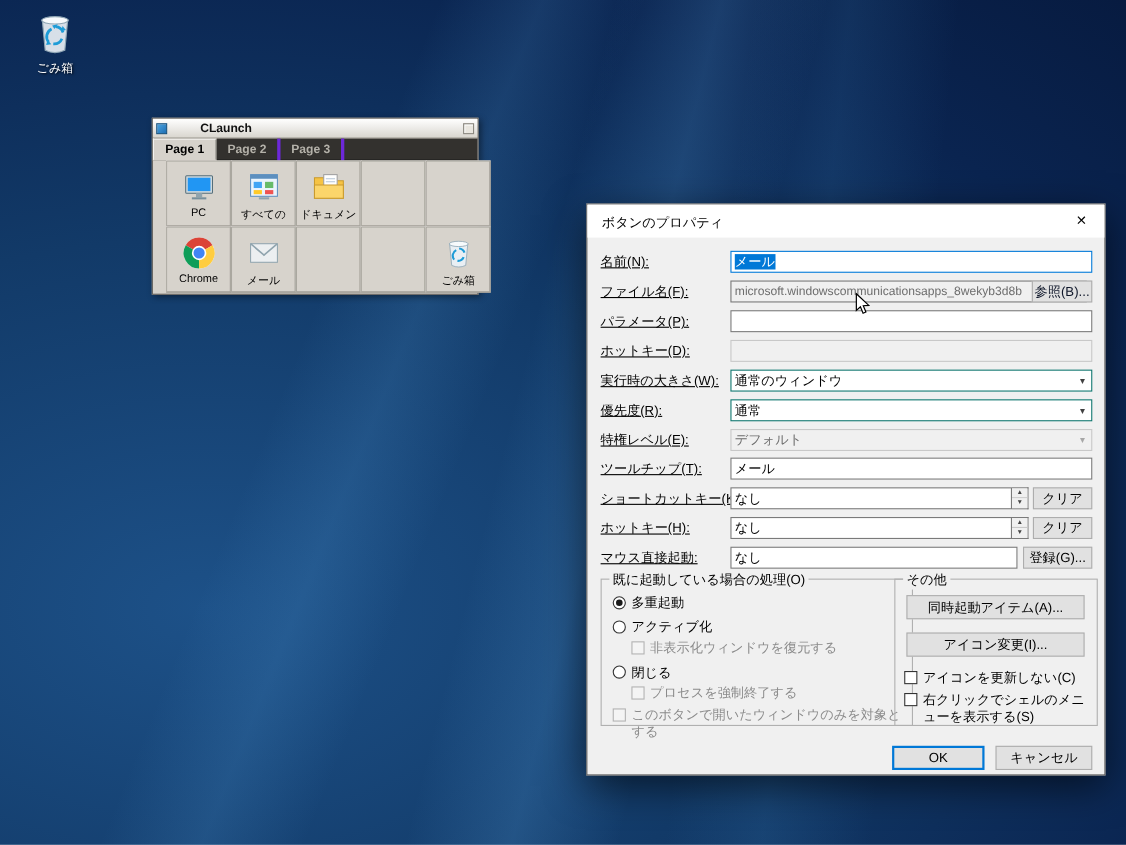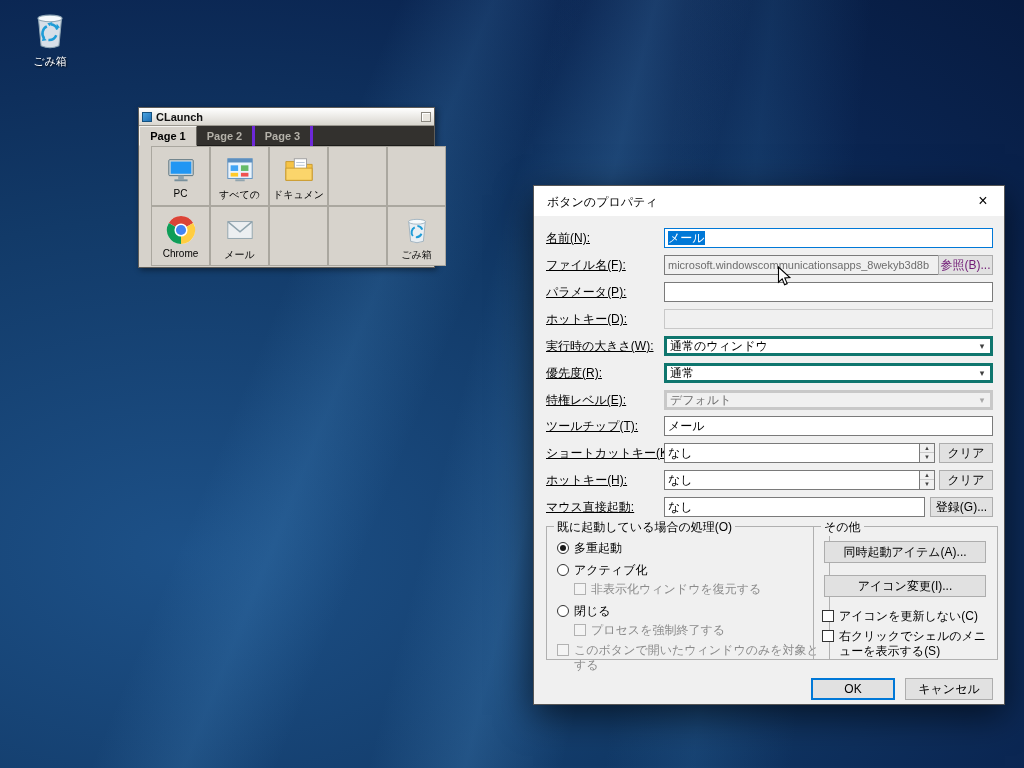--- a/index.html
+++ b/index.html
@@ -16,21 +16,21 @@
 
   
   .desk-icon { position:absolute; left:18px; top:8px; width:64px; text-align:center; cursor:default; }
   .desk-icon svg { display:block; margin:0 auto; }
   .desk-icon-label { margin-top:2px; font-size:11px; color:#fff; text-shadow:1px 1px 2px rgba(0,0,0,0.9); }
 
   
   .claunch { position:absolute; left:138px; top:107px; width:297px; height:161px;
              background:#d6d2cb; border:1px solid #5f5d59; box-shadow:2px 2px 6px rgba(0,0,0,0.45); }
   .cl-titlebar { height:18px; display:flex; align-items:center; padding:0 3px;
-                 background:linear-gradient(#ffffff,#d9d6cf); border-bottom:1px solid #9a978f; }
+                 background:linear-gradient(#ffffff,#d9d6cf); border-bottom:1px solid #9a978f;gap:26px; }
   .cl-app-icon { width:10px; height:10px; background:linear-gradient(135deg,#4aa3e0,#1f6fb4); border:1px solid #14517f; margin-right:4px; }
   .cl-title { font-size:11px; font-weight:bold; color:#111; flex:1; }
   .cl-sysbtn { width:10px; height:10px; background:#e9e6df; border:1px solid #8a877f; box-shadow:inset 1px 1px 0 #fff; }
   .cl-tabs { height:20px; background:#33312e; display:flex; border-bottom:1px solid #1d1c1a; }
   .cl-tab { width:58px; height:20px; font-size:11px; font-weight:bold; color:#b4b1a9;
             display:flex; align-items:center; justify-content:center; border-right:3px solid #6d28d9; }
   .cl-tab.active { background:#d6d2cb; color:#000;
             border:1px solid #f5f4f1; border-right-color:#6e6c66; border-bottom-color:#d6d2cb; }
   .cl-grid { display:grid; grid-template-columns:repeat(5,59px); grid-template-rows:repeat(2,60px);padding-left:12px; }
   .cl-cell { background:#d7d3cc; border:1px solid; border-color:#f3f2ef #8f8d86 #8f8d86 #f3f2ef;
@@ -49,35 +49,35 @@
                font-size:16px; line-height:29px; color:#000; cursor:pointer; }
   .dlg-label { position:absolute; left:12px; height:20px; line-height:20px; font-size:12px; color:#000; white-space:nowrap;text-decoration:underline; }
 
   .textbox { position:absolute; left:130px; height:20px; background:#fff; border:1px solid #7a7a7a;
              font-size:12px; line-height:18px; padding:0 3px; white-space:nowrap; overflow:hidden; }
   .textbox.focused { border-color:#0078d7; }
   .textbox.readonly { background:#f0f0f0; color:#6d6d6d; font-size:11px; }
   .textbox.disabledbox { background:#f0f0f0; border-color:#c8c8c8; }
   .selection { background:#0078d7; color:#fff; }
 
-  .combobox { position:absolute; left:130px; width:329px; height:20px; background:#fff; border:3px solid #0f766e;
+  .combobox { position:absolute; left:130px; width:329px; height:20px; background:#fff; border:1px solid #0f766e;
               font-size:12px; display:flex; align-items:center; justify-content:space-between;
               padding-left:3px; cursor:default; }
   .combobox.disabledbox { background:#f0f0f0; color:#6d6d6d; border-color:#c8c8c8; }
   .combo-arrow { width:16px; text-align:center; font-size:9px; color:#404040; }
   .combobox.disabledbox .combo-arrow { color:#a7a7a7; }
 
   .spinner { position:absolute; width:15px; height:20px; border:1px solid #7a7a7a; border-left:none; background:#f0f0f0; }
   .spin-btn { height:9px; font-size:6px; line-height:8px; text-align:center; color:#444;
               background:#f0f0f0; border-bottom:1px solid #c8c8c8; cursor:pointer; }
   .spin-btn:last-child { border-bottom:none; }
 
   .btn { position:absolute; height:20px; background:#e1e1e1; border:1px solid #adadad;
          font-size:12px; text-align:center; line-height:18px; cursor:pointer; font-family:inherit; }
-  .btn.disabledbtn { color:#701a75; cursor:default; }
+  .btn.disabledbtn { color:#0f172a; cursor:default; }
   .btn.big { height:22px; line-height:20px; }
   .btn.default { border:2px solid #0078d7; line-height:16px; }
 
   .groupbox { position:absolute; border:1px solid #b0b0b0; }
   .group-title { position:absolute; top:-8px; left:7px; background:#f0f0f0; padding:0 3px; font-size:12px; color:#000; white-space:nowrap; }
 
   .opt { position:absolute; display:flex; align-items:flex-start; cursor:pointer; }
   .radio { width:12px; height:12px; min-width:12px; border:1px solid #333; border-radius:50%; background:#fff; margin-top:1px; }
   .radio.checked { display:flex; align-items:center; justify-content:center; }
   .radio.checked::after { content:""; width:6px; height:6px; border-radius:50%; background:#1a1a1a; }

